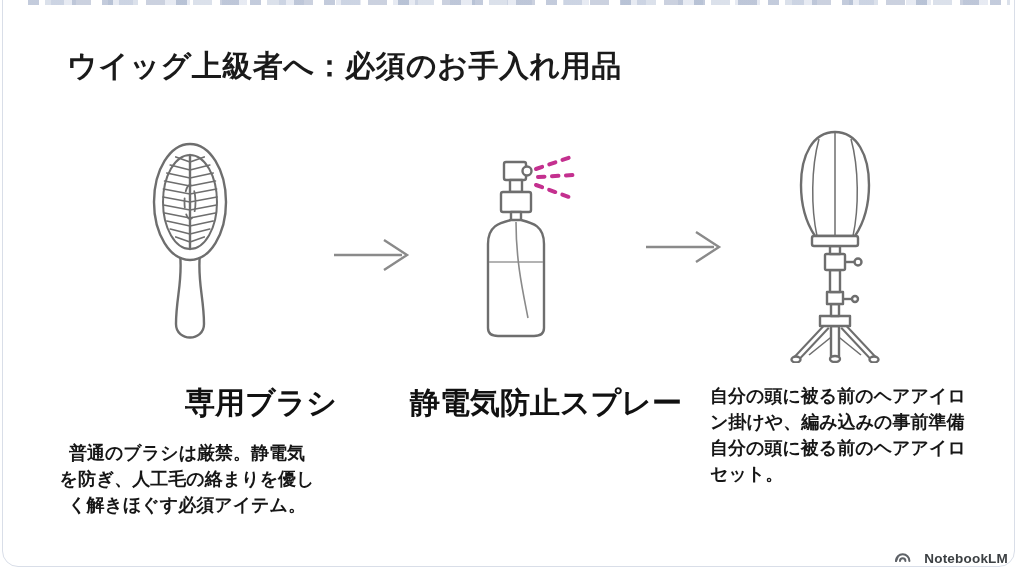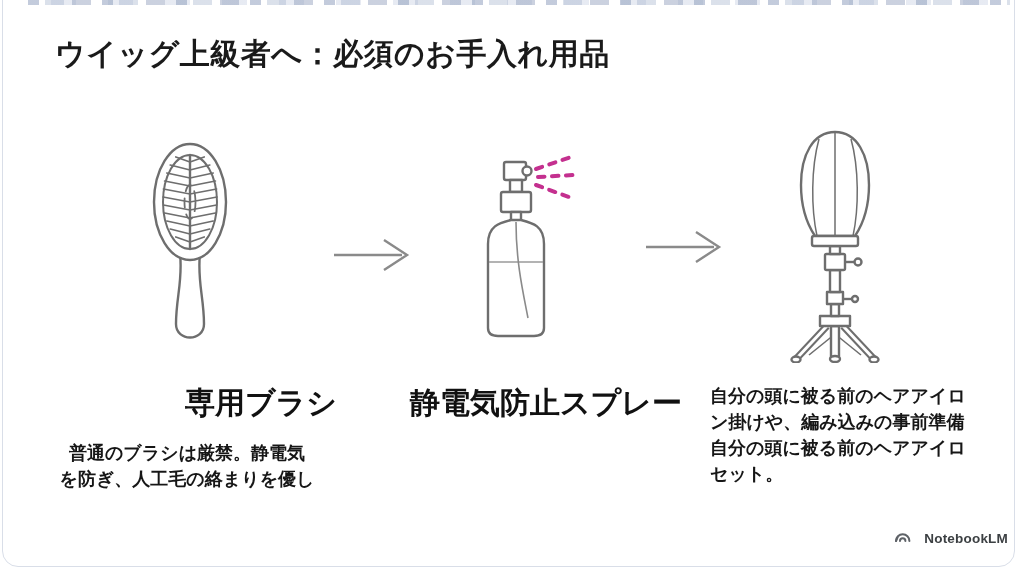--- a/index.html
+++ b/index.html
@@ -21,21 +21,21 @@
       repeating-linear-gradient(90deg,
         transparent 0 23px, rgba(130,150,190,.25) 23px 48px, transparent 48px 57px);
     opacity:.75;
   }
   .slide-border{
     position:absolute;left:2px;top:-30px;width:1011px;height:595px;
     border:1.5px solid #d9dee8;border-radius:16px;
     pointer-events:none;
   }
   .title{
-    position:absolute;left:55px;top:34px;margin:0;
+    position:absolute;left:55px;top:34px;margin:12px;
     font-family:"Liberation Serif","DejaVu Serif",serif;
     font-size:30px;font-weight:600;color:#1a1a1a;letter-spacing:.5px;
     white-space:nowrap;
   }
   .icon{position:absolute;}
   .icon svg{display:block;}
   .arrow{position:absolute;}
   .col{position:absolute;top:383px;width:300px;color:#161616;}
   .col h2{
     margin:0 0 16px 0;text-align:right;
@@ -43,21 +43,21 @@
   }
   .col .body{font-size:18px;font-weight:700;line-height:26px;color:#161616;}
   .col .body div{white-space:nowrap;}
   .col-1{left:37px;}
   .col-1 .body{text-align:center;}
   .col-2{left:382px;}
   .col-2 .body{text-align:left;padding-left:36px;}
   .col-3{left:692px;width:300px;}
   .col-3 .body{text-align:left;padding-left:18px;}
   .footer{
-    position:absolute;right:16px;bottom:24px;
+    position:absolute;right:16px;bottom:4px;
     display:flex;align-items:center;gap:13px;
   }
   .footer .brand{font-size:13.5px;font-weight:600;color:#3c4043;letter-spacing:.2px;}
 </style>
 </head>
 <body>
 
 <div class="frame">
 
   <div class="top-crop-strip"></div>
@@ -162,20 +162,21 @@
       <path d="M76,11 C84,40 84,80 78,108" stroke-width="1.5"></path>
       <rect x="37" y="108" width="46" height="10" rx="2" fill="#fff"></rect>
     </svg>
   </div>
 
   <div class="col col-1">
     <h2>専用ブラシ</h2>
     <div class="body">
       <div>普通のブラシは厳禁。静電気</div>
       <div>を防ぎ、人工毛の絡まりを優し</div>
+      <div>く解きほぐす必須アイテム。</div>
     </div>
   </div>
 
   <div class="col col-2">
     <h2>静電気防止スプレー</h2>
   </div>
 
   <div class="col col-3">
     <div class="body">
       <div>自分の頭に被る前のヘアアイロ</div>

